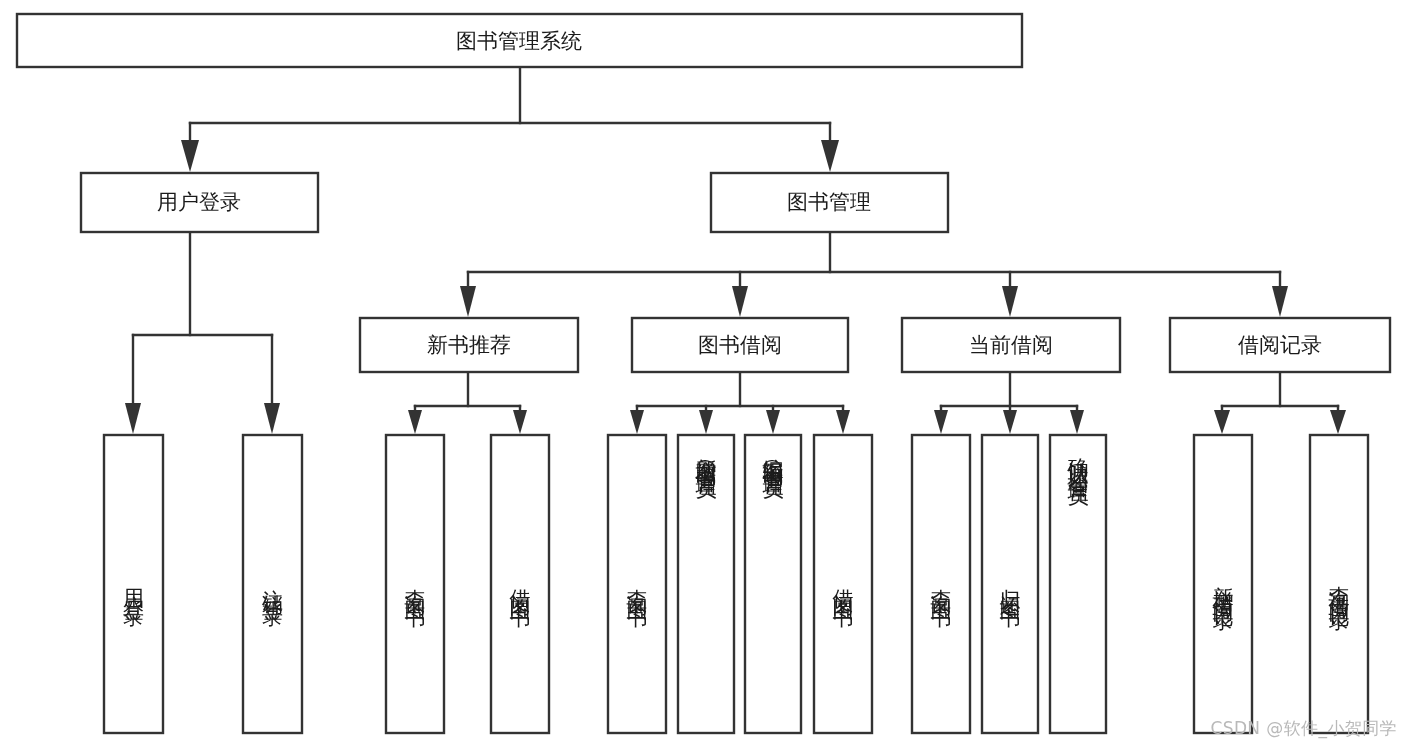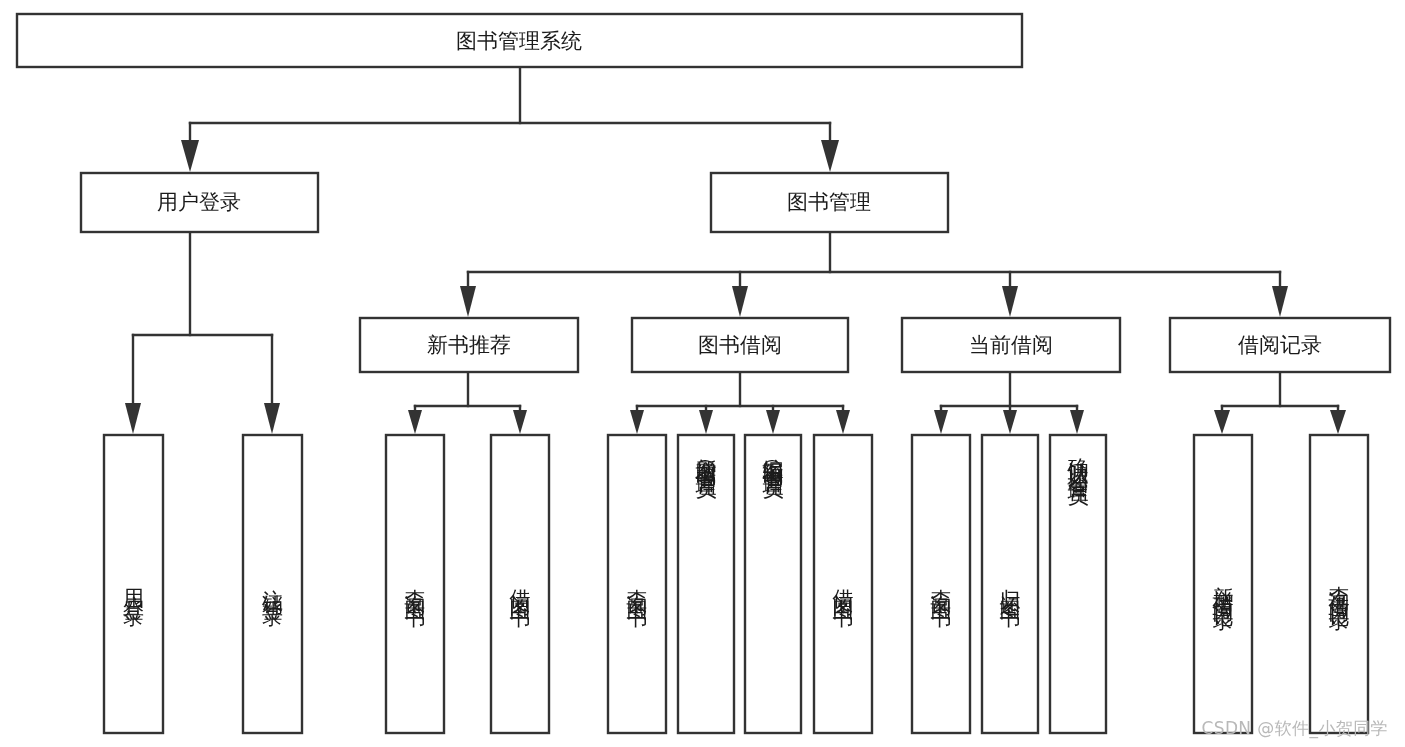--- a/index.html
+++ b/index.html
@@ -52,21 +52,21 @@
     white-space: pre;
   }
   .node-label-vertical {
     font-family: "DejaVu Sans", "Liberation Sans", sans-serif;
     fill: #1b1b1b;
     font-size: 21px;
     white-space: pre;
   }
   .watermark-text {
     position: absolute;
-    right: 17px;
+    right: 8px;
     bottom: 7px;
     font-family: "DejaVu Sans", "Liberation Sans", sans-serif;
     font-size: 17px;
     color: #b9b9b9;
     letter-spacing: 0.4px;
     user-select: none;
     pointer-events: none;
     white-space: nowrap;
   }
 </style>

